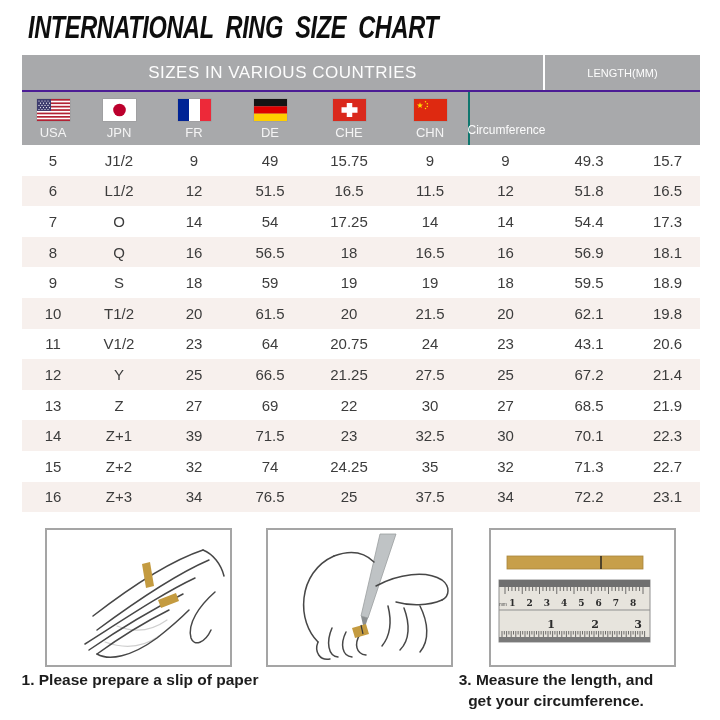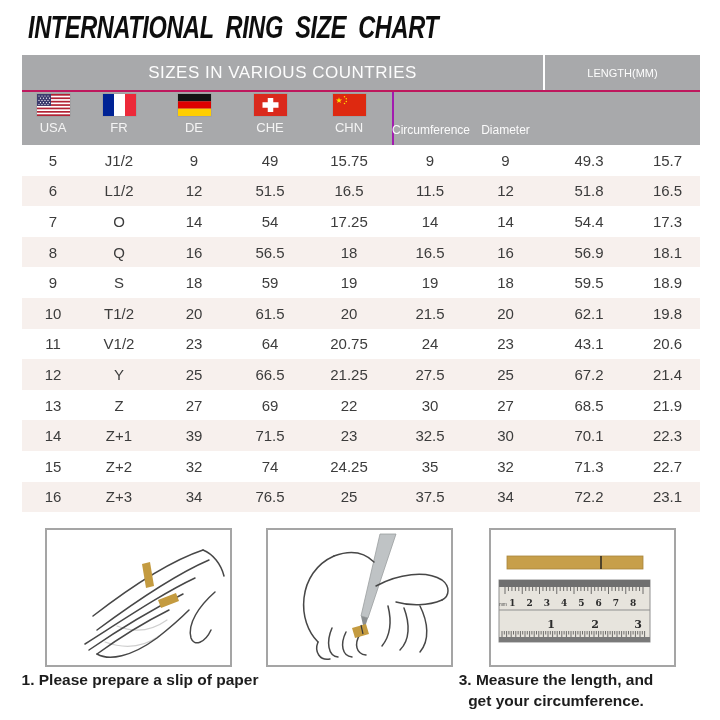--- a/index.html
+++ b/index.html
@@ -7,33 +7,33 @@
   .page{position:relative;width:568px;height:720px;background:#fff;}
 
   
   .title{position:absolute;left:28px;top:8px;font-size:31px;font-weight:bold;font-style:italic;
     color:#0e0e0e;white-space:nowrap;transform:scaleX(0.76);transform-origin:left center;
     letter-spacing:-0.5px;word-spacing:8px;line-height:40px;}
 
   
   .sizetable{position:absolute;left:22px;top:55px;width:678px;}
   .hdr-top{display:grid;grid-template-columns:521px 157px;height:35px;background:#a8a9ab;
-    border-bottom:2px solid #be185d;}
+    border-bottom:2px solid #4c1d95;}
   .hdr-top .cellL{display:flex;align-items:center;justify-content:center;color:#fdfdfd;
     font-size:17px;letter-spacing:0.5px;}
   .hdr-top .cellR{display:flex;align-items:center;justify-content:center;color:#fdfdfd;
     font-size:11px;border-left:2px solid #fff;box-sizing:border-box;}
   .hdr-flags{display:grid;grid-template-columns:62px 70px 80px 72px 86px 76px 75px 92px 65px;
     height:53px;background:#a8a9ab;}
-  .country-cell{display:flex;flex-direction:column;align-items:center;justify-content:flex-start;padding-top:2px;}
+  .country-cell{display:flex;flex-direction:column;align-items:center;justify-content:center;padding-top:2px;}
   .flag{width:33px;height:22px;display:block;box-shadow:0 0 0 0.5px rgba(120,120,120,0.35);}
   .country-label{color:#f4f4f4;font-size:13px;margin-top:4px;}
   .len-cell{display:flex;align-items:flex-end;justify-content:center;color:#fbfbfb;
     font-size:12px;padding-bottom:8px;box-sizing:border-box;}
-  .len-cell.first{border-left:2px solid #a21caf;}
+  .len-cell.first{border-left:2px solid #0f766e;}
   .tbody .row{display:grid;grid-template-columns:62px 70px 80px 72px 86px 76px 75px 92px 65px;
     height:30.6px;align-items:center;background:#fff;}
   .tbody .row:nth-child(even){background:#f7f0ed;}
   .tbody .cell{text-align:center;font-size:15px;color:#3c3c3c;}
 
   
   .figure{position:absolute;top:528px;width:183px;height:135px;border:2px solid #a5a5a5;background:#fff;}
   .fig1{left:45px;} .fig2{left:266px;} .fig3{left:489px;}
   .figure svg{width:100%;height:100%;display:block;}
   .caption{position:absolute;top:669px;text-align:center;font-size:15.5px;font-weight:bold;
@@ -89,20 +89,27 @@
             <circle cx="2" cy="10.5" r="0.6"></circle>
               <circle cx="5" cy="10.5" r="0.6"></circle>
               <circle cx="8" cy="10.5" r="0.6"></circle>
               <circle cx="11" cy="10.5" r="0.6"></circle>
           </g>
         </svg>
         <span class="country-label">USA</span>
       </div>
       <div class="country-cell">
         <svg class="flag" viewBox="0 0 33 22">
+          <rect width="33" height="22" fill="#fff"></rect>
+          <circle cx="16.5" cy="11" r="6.3" fill="#BC002D"></circle>
+        </svg>
+        <span class="country-label">JPN</span>
+      </div>
+      <div class="country-cell">
+        <svg class="flag" viewBox="0 0 33 22">
           <rect width="11" height="22" fill="#002395"></rect>
           <rect x="11" width="11" height="22" fill="#fff"></rect>
           <rect x="22" width="11" height="22" fill="#ED2939"></rect>
         </svg>
         <span class="country-label">FR</span>
       </div>
       <div class="country-cell">
         <svg class="flag" viewBox="0 0 33 22">
           <rect width="33" height="7.33" fill="#141414"></rect>
           <rect y="7.33" width="33" height="7.33" fill="#DD0000"></rect>
@@ -123,21 +130,20 @@
           <rect width="33" height="22" fill="#DE2910"></rect>
           <polygon fill="#FFDE00" points="6,3.3 6.75,5.46 9.04,5.51 7.22,6.9 7.88,9.09 6,7.78 4.12,9.09 4.78,6.9 2.96,5.51 5.25,5.46"></polygon>
           <circle cx="11.5" cy="2.8" r="0.75" fill="#FFDE00"></circle>
           <circle cx="13.3" cy="4.8" r="0.75" fill="#FFDE00"></circle>
           <circle cx="13.3" cy="7.6" r="0.75" fill="#FFDE00"></circle>
           <circle cx="11.5" cy="9.6" r="0.75" fill="#FFDE00"></circle>
         </svg>
         <span class="country-label">CHN</span>
       </div>
       <div class="len-cell first">Circumference</div>
-      <div class="len-cell">Diameter</div>
     </div>
 
     <div class="tbody" id="table-body">
         <div class="row">
           <div class="cell">5</div>
           <div class="cell">J1/2</div>
           <div class="cell">9</div>
           <div class="cell">49</div>
           <div class="cell">15.75</div>
           <div class="cell">9</div>

